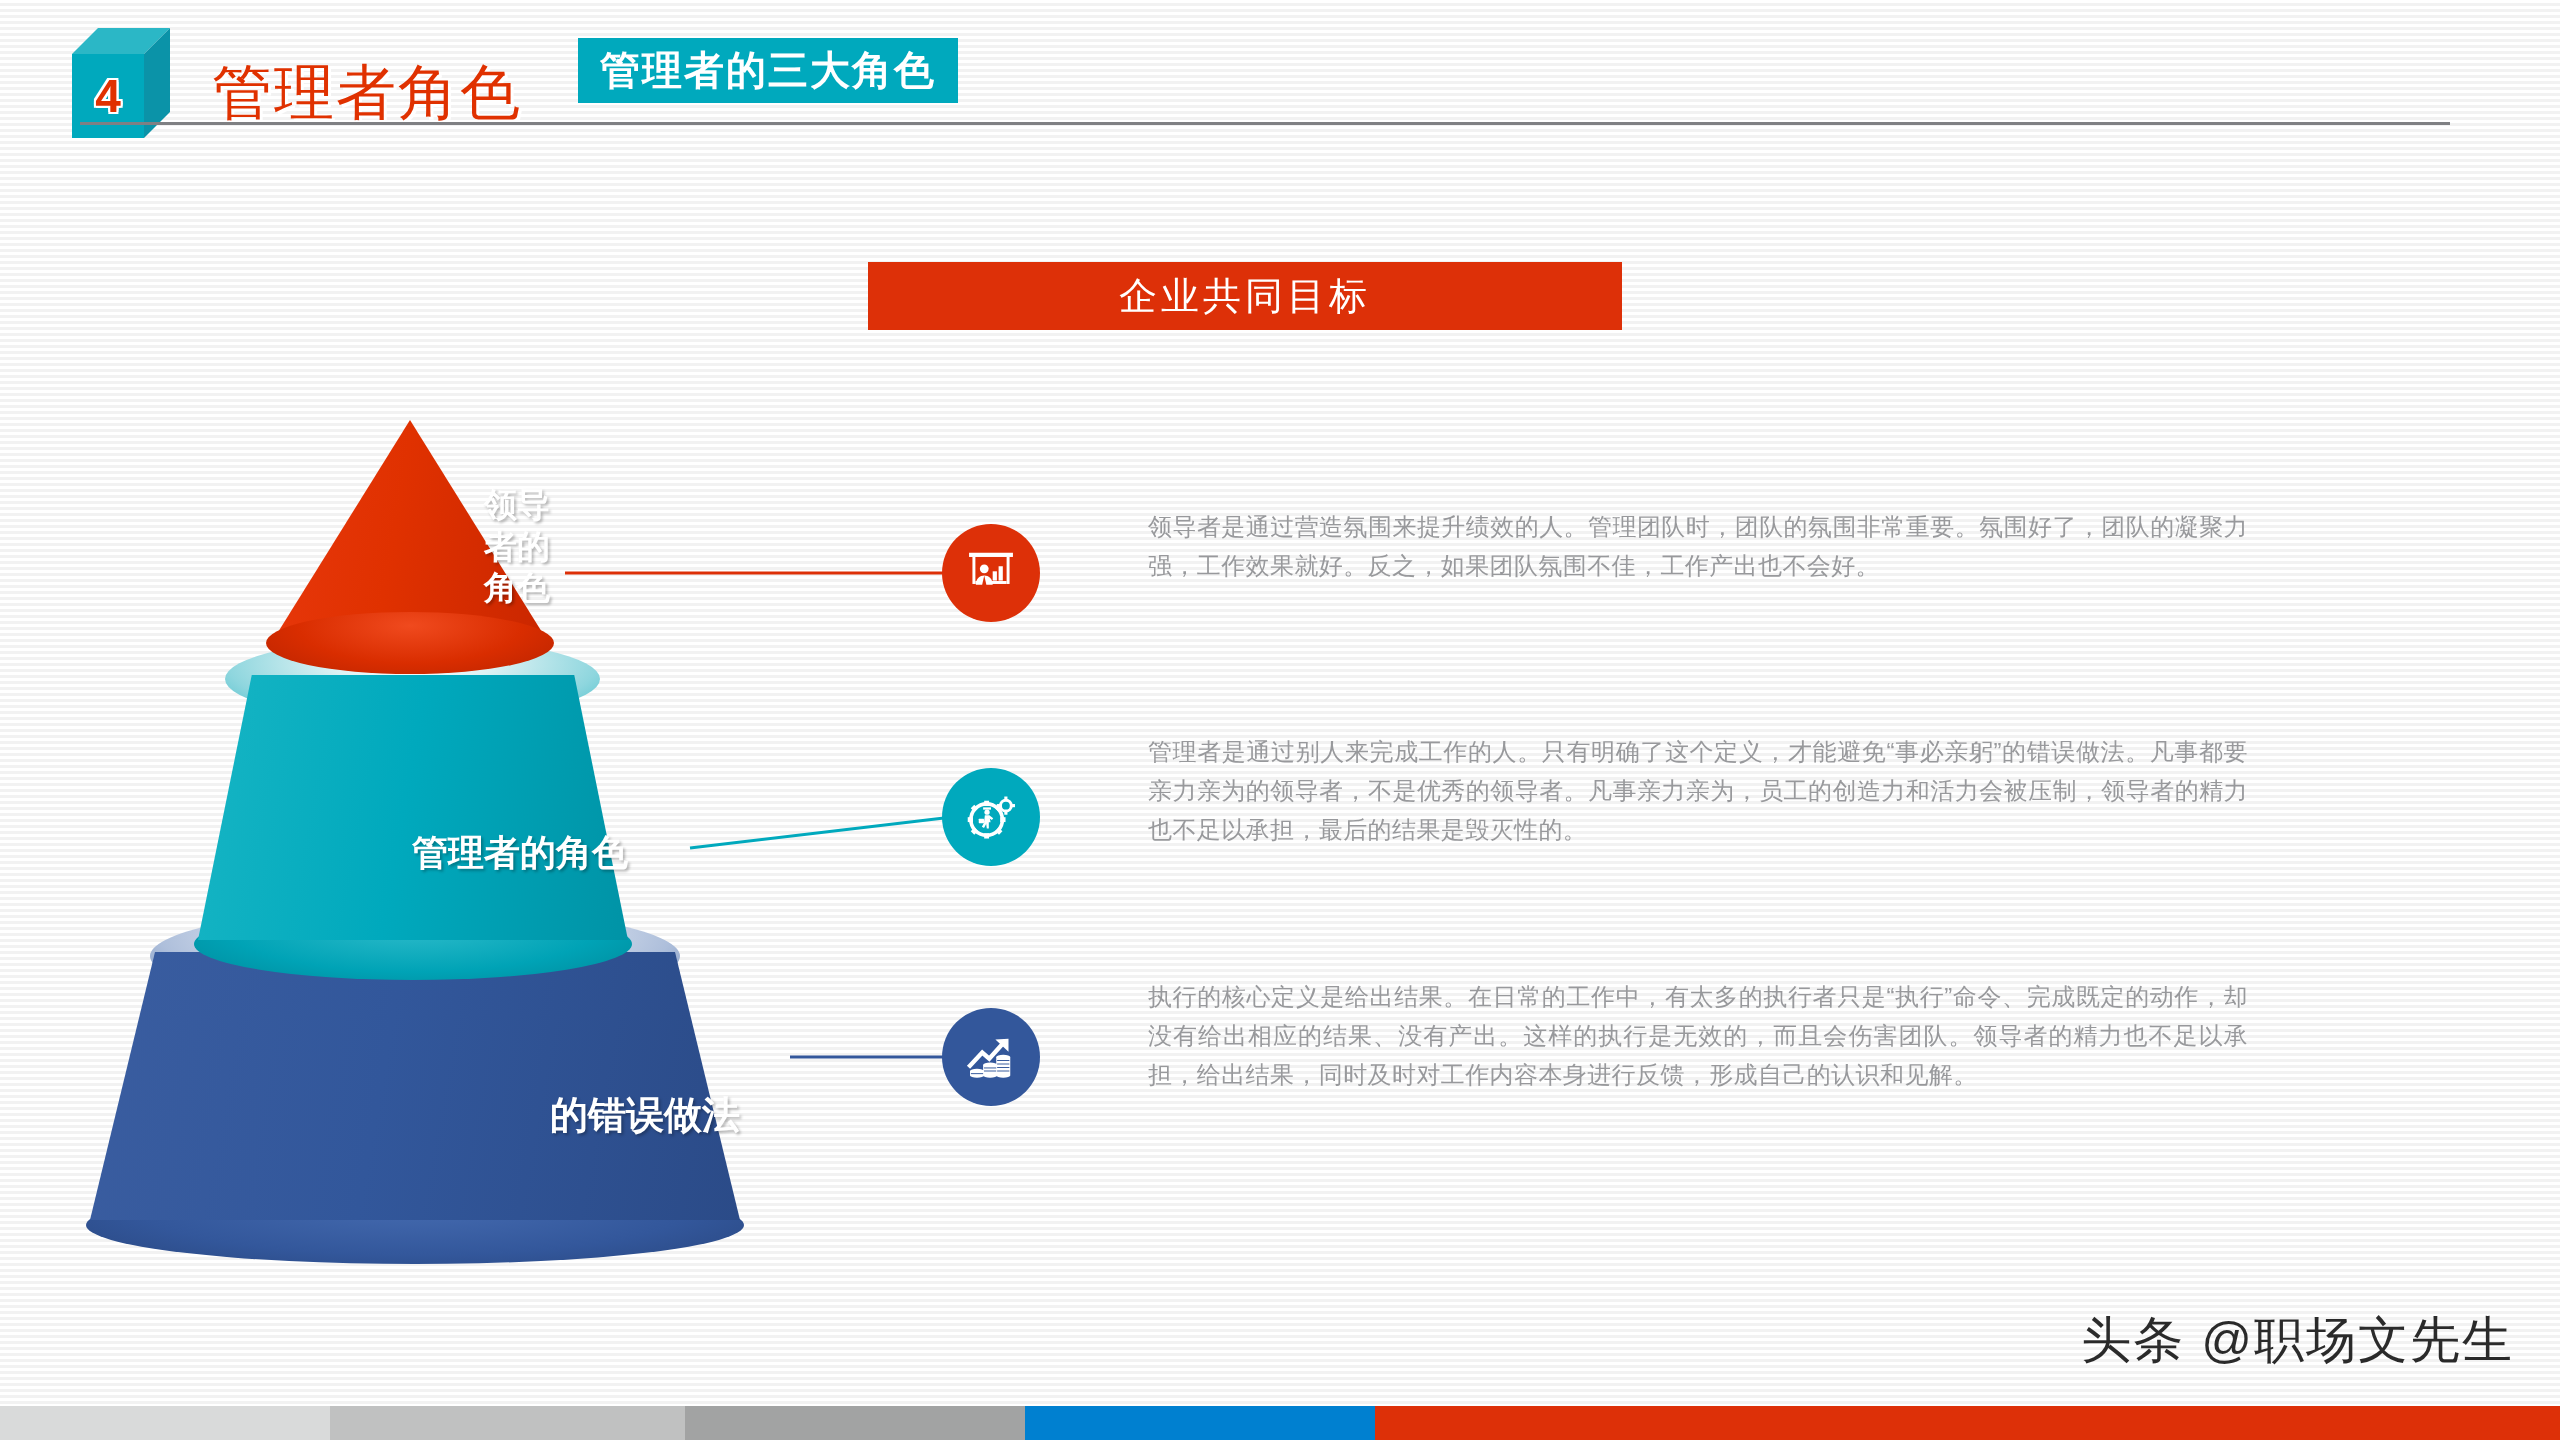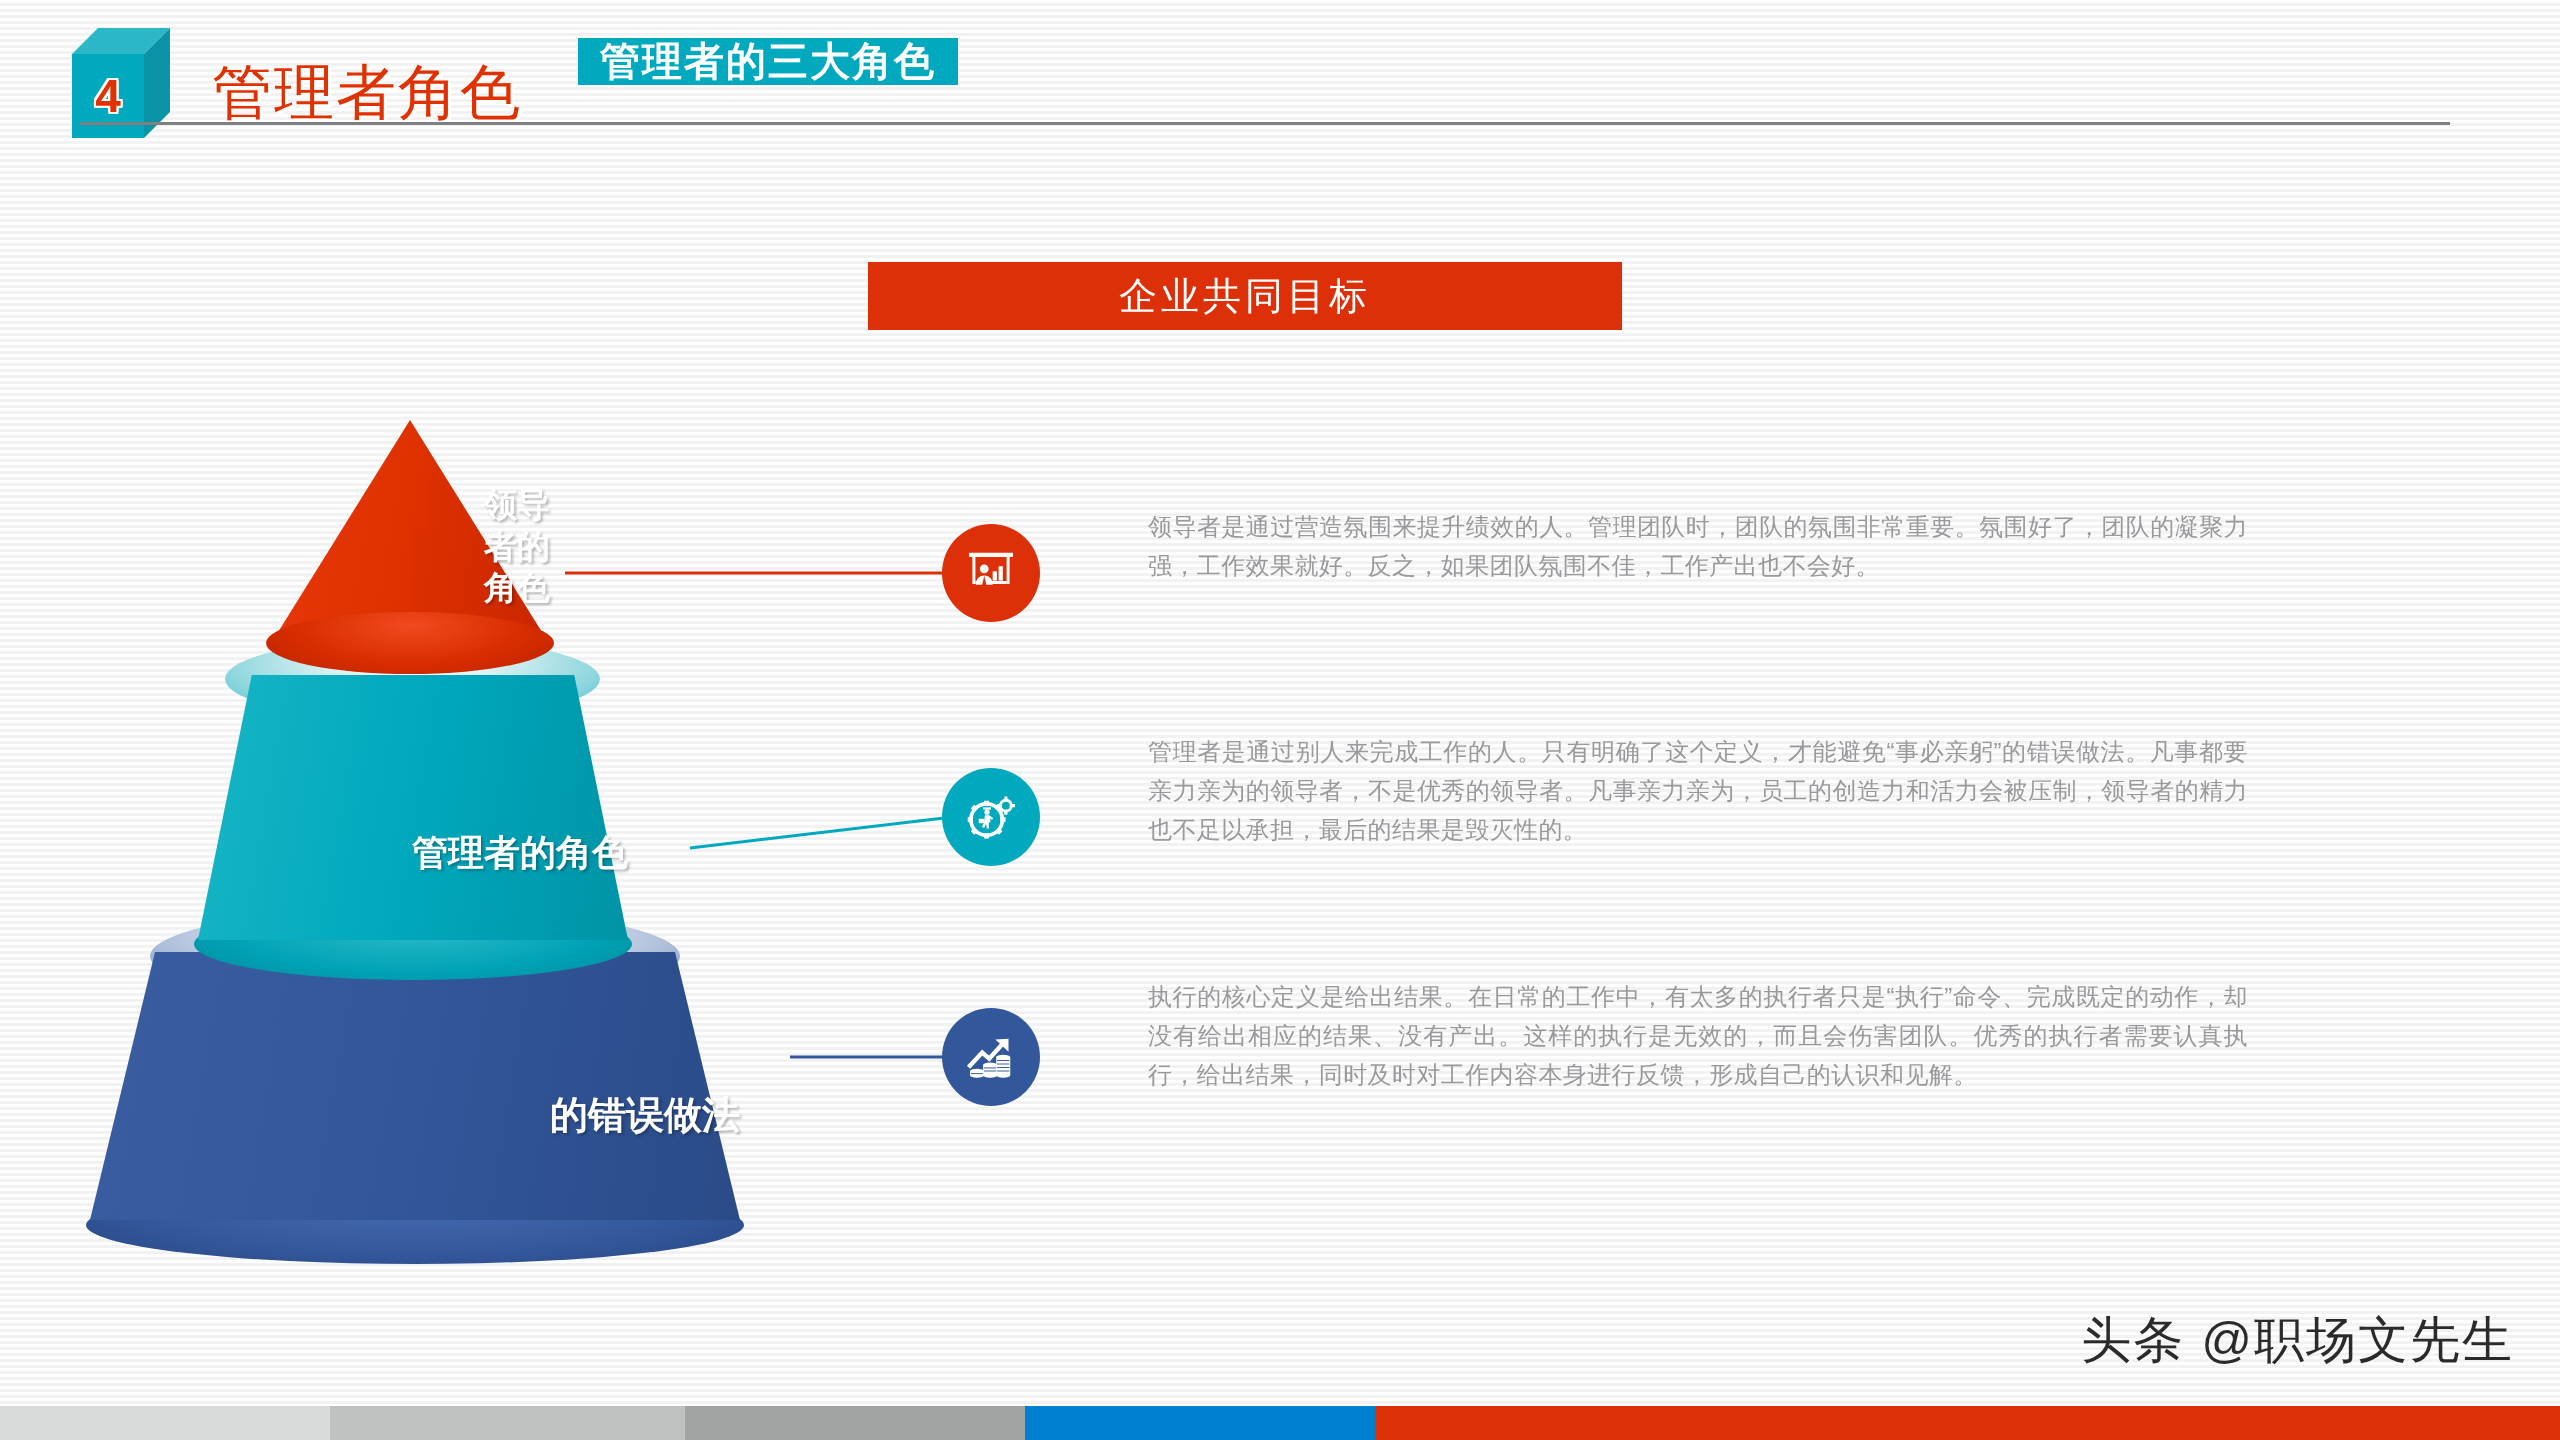--- a/index.html
+++ b/index.html
@@ -91,21 +91,21 @@
     letter-spacing: 2px;
     line-height: 1;
     text-shadow: 3px 3px 0 rgba(255,255,255,0.95);
     margin-top: 33px;
   }
 
   #header-badge {
     position: absolute;
     left: 578px;
     top: 38px;
-    height: 47px;
+    height: 65px;
     background: #00a9bd;
     color: #ffffff;
     font-size: 40px;
     font-weight: bold;
     letter-spacing: 2px;
     display: flex;
     align-items: center;
     padding: 16px 22px;
     box-sizing: border-box;
   }
@@ -445,21 +445,21 @@
         <line x1="39" y1="40" x2="53" y2="40"></line>
         <line x1="39" y1="44" x2="53" y2="44"></line>
         <line x1="39" y1="48" x2="53" y2="48"></line>
         <line x1="9" y1="51" x2="23" y2="51"></line>
       </g>
     </svg>
   </div>
 
   <div class="body-text" id="text-leader">领导者是通过营造氛围来提升绩效的人。管理团队时，团队的氛围非常重要。氛围好了，团队的凝聚力强，工作效果就好。反之，如果团队氛围不佳，工作产出也不会好。</div>
   <div class="body-text" id="text-manager">管理者是通过别人来完成工作的人。只有明确了这个定义，才能避免“事必亲躬”的错误做法。凡事都要亲力亲为的领导者，不是优秀的领导者。凡事亲力亲为，员工的创造力和活力会被压制，领导者的精力也不足以承担，最后的结果是毁灭性的。</div>
-  <div class="body-text" id="text-executor">执行的核心定义是给出结果。在日常的工作中，有太多的执行者只是“执行”命令、完成既定的动作，却没有给出相应的结果、没有产出。这样的执行是无效的，而且会伤害团队。优秀的执行者需要认真执行，给出结果，同时及时对工作内容本身进行反馈，形成自己的认识和见解。</div>
+  <div class="body-text" id="text-executor">执行的核心定义是给出结果。在日常的工作中，有太多的执行者只是“执行”命令、完成既定的动作，却没有给出相应的结果、没有产出。这样的执行是无效的，而且会伤害团队。领导者的精力也不足以承担，给出结果，同时及时对工作内容本身进行反馈，形成自己的认识和见解。</div>
 
   <div id="watermark">头条 @职场文先生</div>
 
   <div id="footer">
       <div class="seg" style="background: rgb(217, 218, 218); width: 330px;"></div>
       <div class="seg" style="background: rgb(192, 193, 193); width: 355px;"></div>
       <div class="seg" style="background: rgb(162, 163, 163); width: 340px;"></div>
       <div class="seg" style="background: rgb(0, 128, 208); width: 350px;"></div>
       <div class="seg" style="background: rgb(221, 48, 8); width: 1185px;"></div>
     </div>

